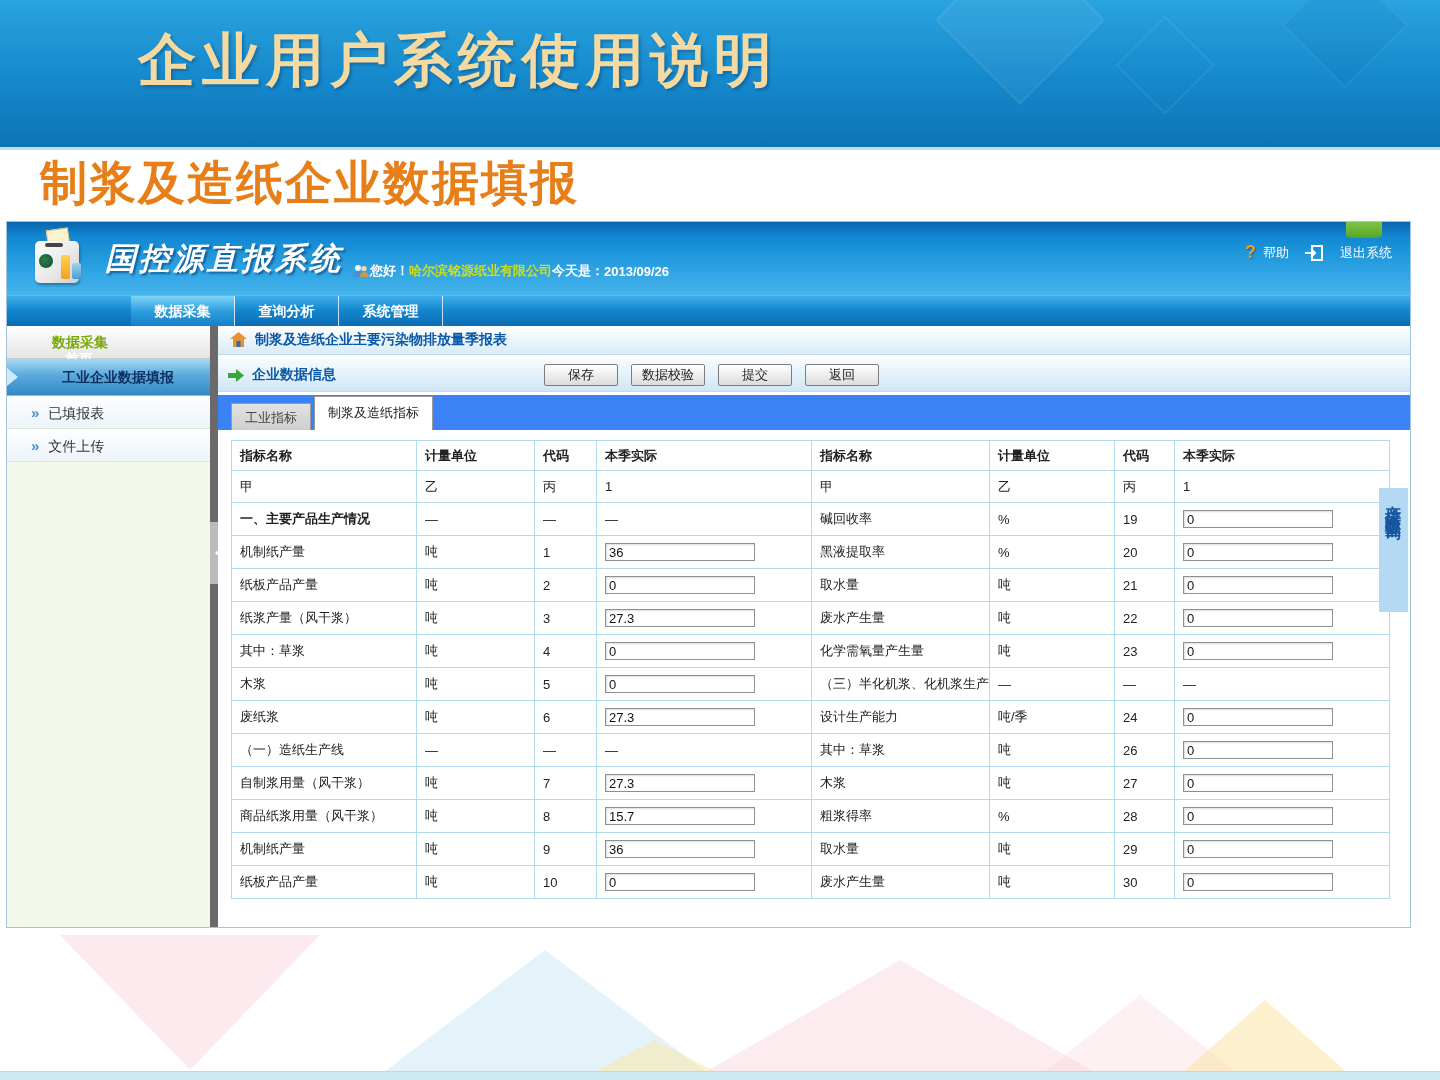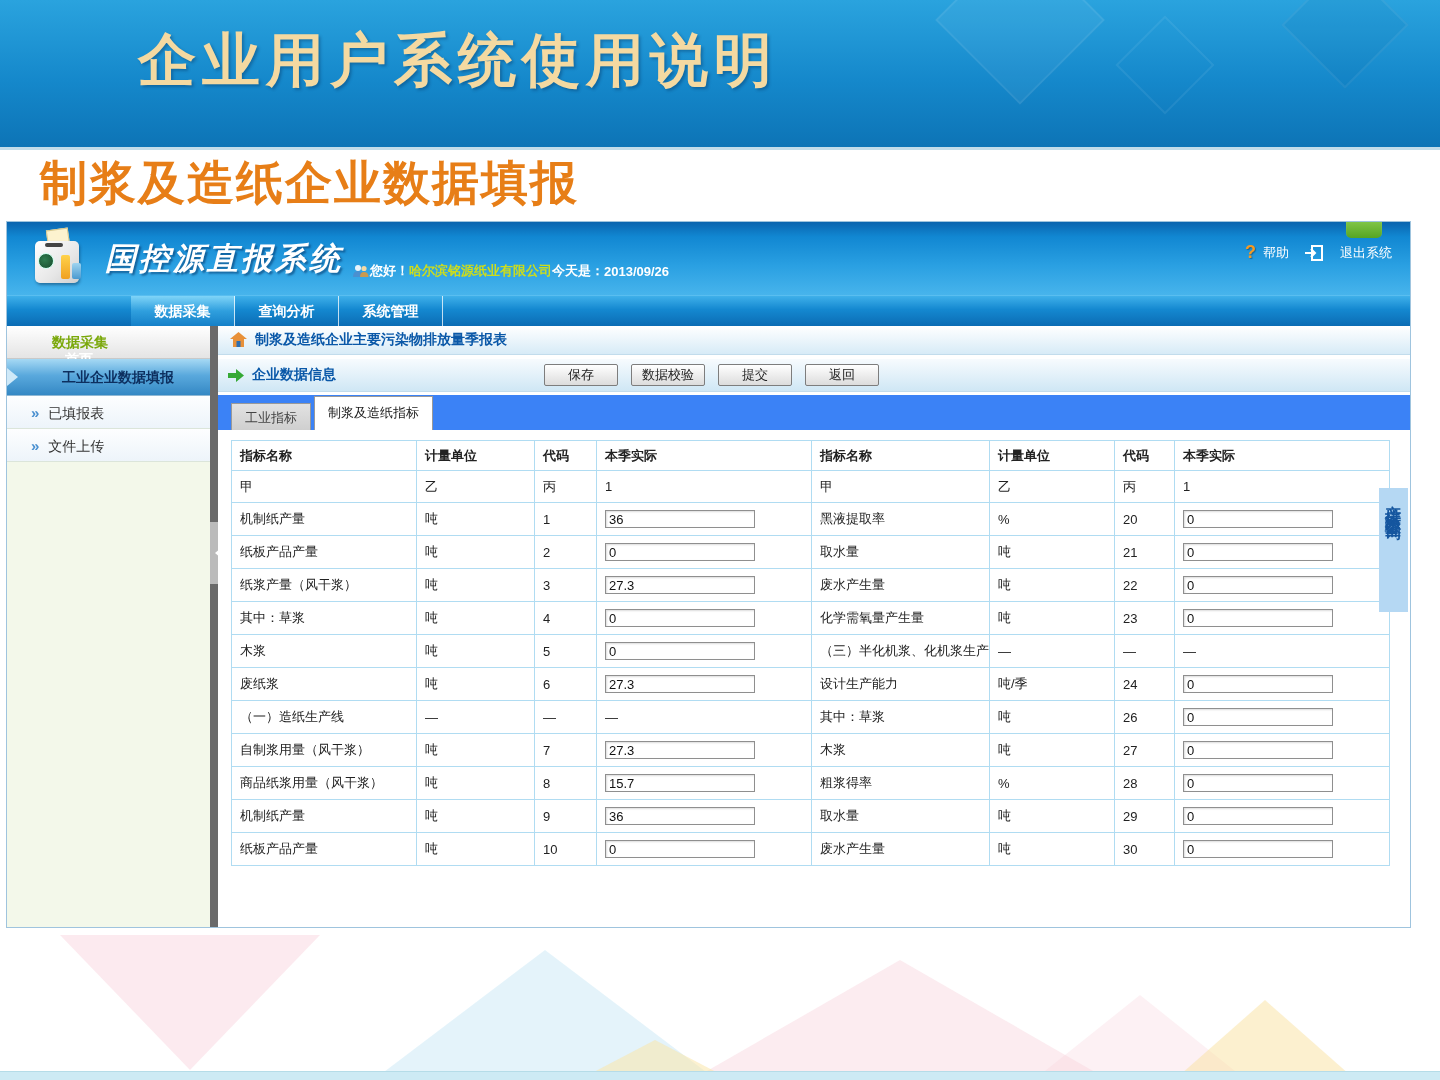--- a/index.html
+++ b/index.html
@@ -258,20 +258,30 @@
               <td>丙</td>
               <td>1</td>
               <td>甲</td>
               <td>乙</td>
               <td>丙</td>
               <td>1</td>
             </tr>
           </thead>
           <tbody id="table-body">
               <tr>
+                <td class="b">一、主要产品生产情况</td>
+                <td>—</td>
+                <td>—</td>
+                <td>—</td>
+                <td class="">碱回收率</td>
+                <td>%</td>
+                <td>19</td>
+                <td><input type="text" value="0" style=""></td>
+              </tr>
+              <tr>
                 <td class="">机制纸产量</td>
                 <td>吨</td>
                 <td>1</td>
                 <td><input type="text" value="36" style=""></td>
                 <td class="">黑液提取率</td>
                 <td>%</td>
                 <td>20</td>
                 <td><input type="text" value="0" style=""></td>
               </tr>
               <tr>

